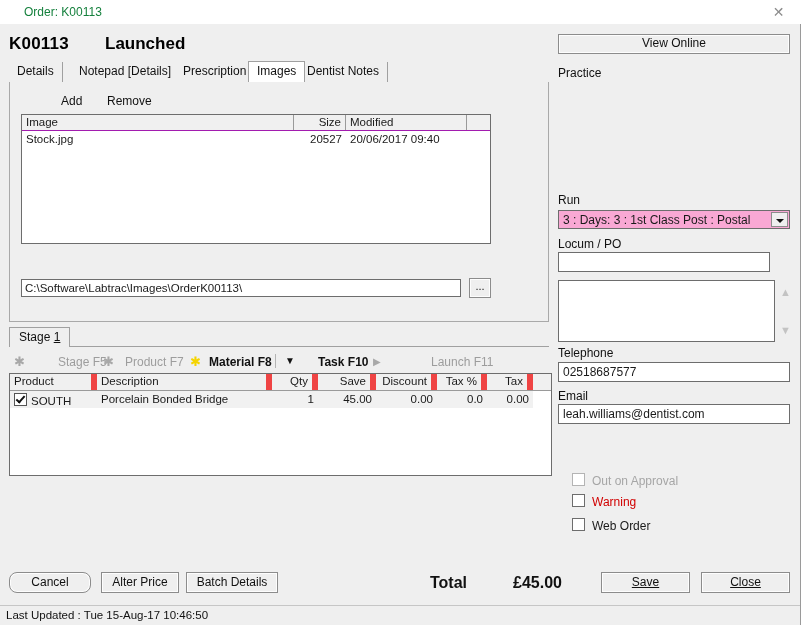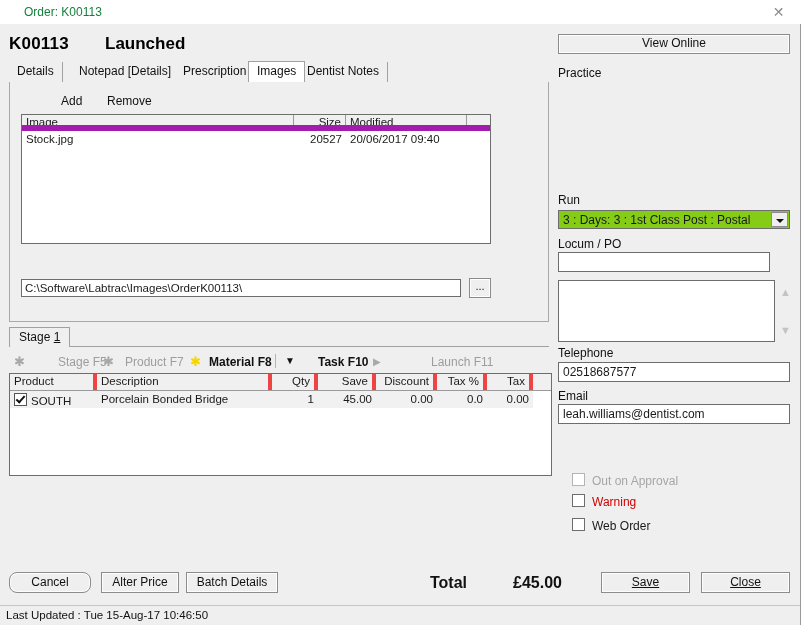--- a/index.html
+++ b/index.html
@@ -96,21 +96,21 @@
   }
   .imglist {
     position: absolute; left: 11px; top: 32px;
     width: 470px; height: 130px;
     background: #ffffff;
     border: 1px solid #6d6d6d;
     box-sizing: border-box;
   }
   .lh-row {
     display: flex; height: 16px;
-    border-bottom: 6px solid #a21caf;
+    border-bottom: 1px solid #a21caf;
     background: #000000;
     box-sizing: border-box;
   }
   .lh {
     box-sizing: border-box;
     border-right: 1px solid #9a9a9a;
     font-size: 11.5px;
     padding: 1px 4px 0 4px;
     background: #f0f0f0;
     overflow: hidden;
@@ -199,21 +199,21 @@
     box-sizing: border-box;
   }
   .gh-row {
     display: flex; height: 17px;
     background: #f0f0f0;
     border-bottom: 1px solid #9a9a9a;
     box-sizing: border-box;
   }
   .gh {
     box-sizing: border-box;
-    border-right: 4px solid #ef4444;
+    border-right: 6px solid #ef4444;
     font-size: 11.5px;
     padding: 1px 4px 0 4px;
     white-space: nowrap;
     overflow: hidden;
   }
   .gh.r { text-align: right; }
   .grow {
     display: flex; height: 17px;
     background: #f1f1f1;
   }
@@ -276,21 +276,21 @@
     border: 1px solid #6d6d6d;
     box-sizing: border-box;
     padding: 5px 6px;
   }
   .practice-line {
     font-size: 12px; color: #111; line-height: 19px;
   }
   .combo {
     position: absolute; left: 558px; top: 210px;
     width: 232px; height: 19px;
-    background: #84cc16;
+    background: #f9a8d4;
     border: 1px solid #6d6d6d;
     box-sizing: border-box;
     font-size: 12px;
     padding: 2px 4px 0 4px;
     white-space: nowrap;
     overflow: hidden;
   }
   .combo-arrow {
     position: absolute; right: 1px; top: 1px;
     width: 17px; height: 15px;

